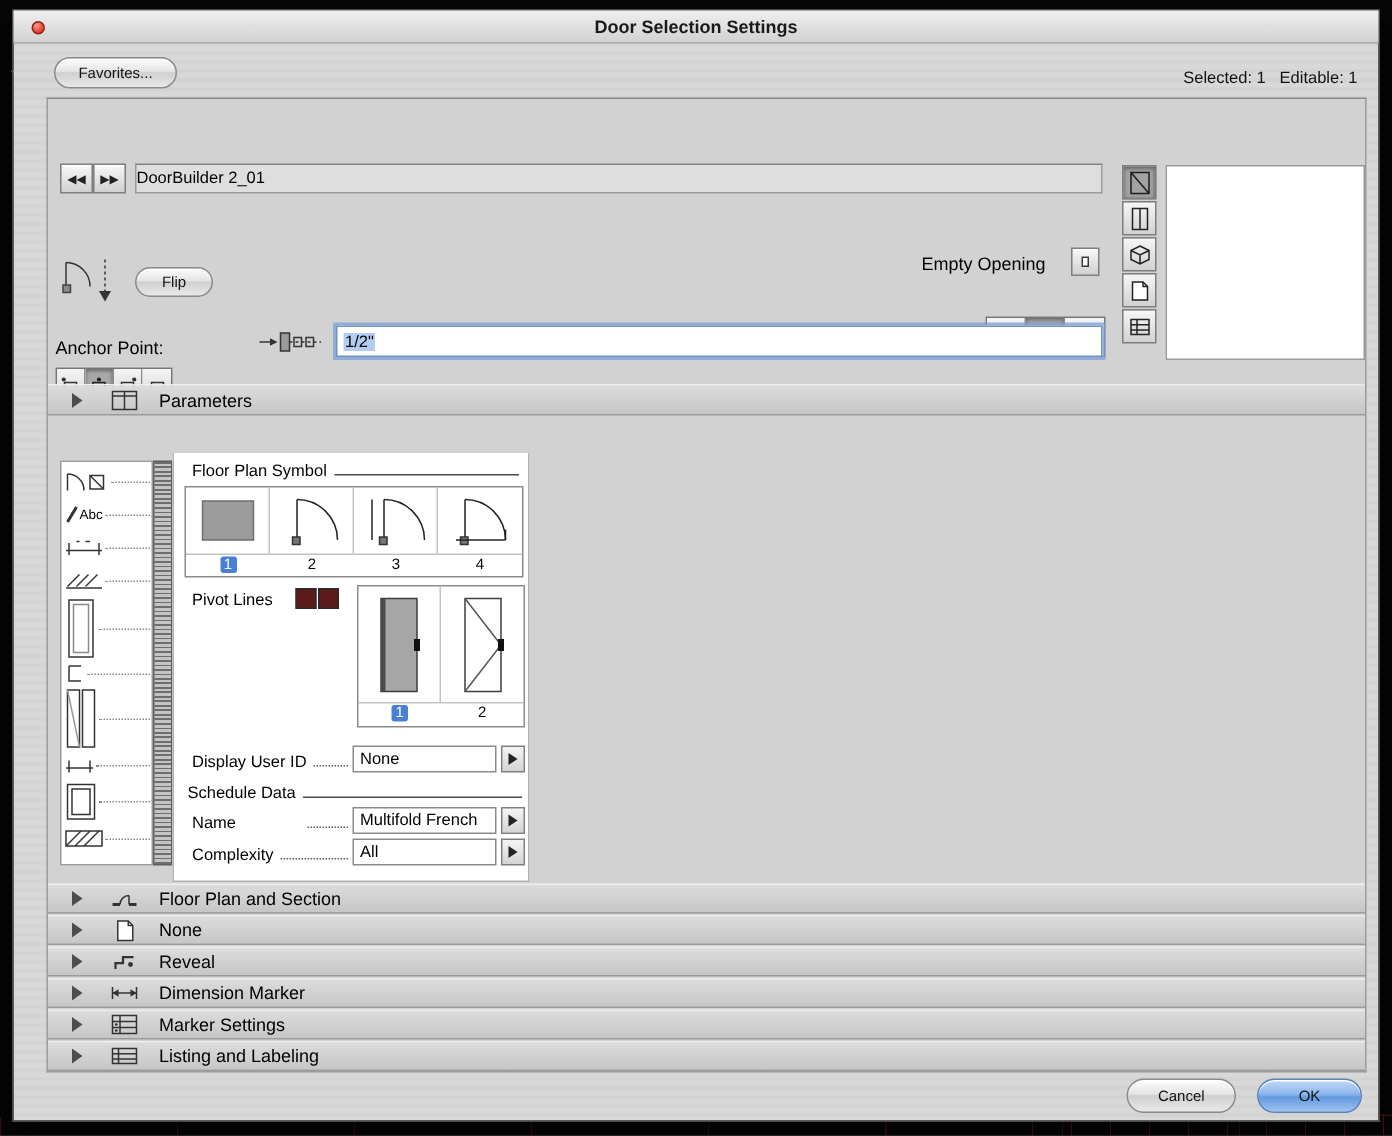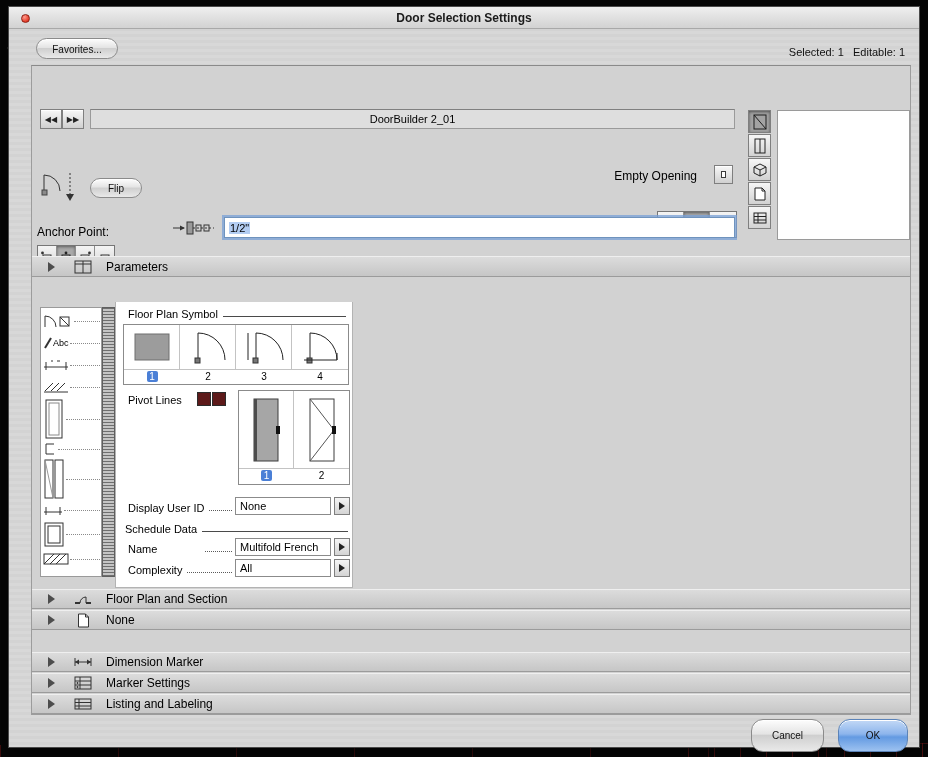--- a/index.html
+++ b/index.html
@@ -42,21 +42,21 @@
   .tri-d{width:0;height:0;border-top:7px solid #4d4d4d;border-left:5px solid transparent;border-right:5px solid transparent;}
   .tri-r{width:0;height:0;border-left:7px solid #4d4d4d;border-top:5px solid transparent;border-bottom:5px solid transparent;}
 
   .body-panel{position:absolute;left:0;width:100%;}
 
   
   .mini-btn{position:absolute;border:1px solid #7f7f7f;background:linear-gradient(#f8f8f8,#d0d0d0);
     display:flex;align-items:center;justify-content:center;cursor:pointer;font-size:8px;color:#222;
     box-shadow:inset 0 1px 0 #fff;}
   .name-field{position:absolute;left:58px;top:14px;width:645px;height:20px;background:#dedede;
-    border:1px solid #9a9a9a;border-top-color:#808080;text-align:center;line-height:18px;font-size:11px;}
+    border:1px solid #9a9a9a;border-top-color:#808080;text-align:left;line-height:18px;font-size:11px;}
   .flip-btn{position:absolute;left:58px;top:83px;width:52px;height:20px;line-height:18px;border-radius:10px;}
   .empty-lbl{position:absolute;left:480px;top:74px;width:185px;text-align:right;font-size:12px;}
   .empty-chk{position:absolute;left:682px;top:70px;width:19px;height:19px;}
   .empty-chk .sq{width:7px;height:7px;border:1px solid #3a3a3a;background:#fff;}
   .anchor-lbl{position:absolute;left:5px;top:130px;font-size:12px;}
   .seg{position:absolute;display:flex;border:1px solid #767676;background:#e7e7e7;}
   .seg .cell{display:flex;align-items:center;justify-content:center;border-right:1px solid #8d8d8d;
     background:linear-gradient(#f4f4f4,#d6d6d6);cursor:pointer;}
   .seg .cell:last-child{border-right:none;}
   .seg .cell.sel{background:#a9a9a9;box-shadow:inset 0 1px 3px rgba(0,0,0,.45);}
@@ -97,21 +97,21 @@
   .sel-num{flex:1;text-align:center;font-size:10px;padding-top:1px;}
   .sel-num span{display:inline-block;min-width:11px;border-radius:2px;}
   .sel-num.on span{background:#4a7fd6;color:#fff;}
   .swatch{position:absolute;width:14px;height:14px;border:1px solid #2b2b2b;background:#5d1a1a;cursor:pointer;}
   .drop{position:absolute;height:18px;background:#fff;border:1px solid #8b8b8b;font-size:11px;
     padding:2px 3px 0 4px;white-space:nowrap;overflow:hidden;cursor:pointer;}
   .pop-btn{position:absolute;width:16px;height:18px;border:1px solid #7f7f7f;
     background:linear-gradient(#f5f5f5,#d4d4d4);display:flex;align-items:center;justify-content:center;cursor:pointer;}
   .pop-btn .tri{width:0;height:0;border-left:6px solid #222;border-top:4px solid transparent;border-bottom:4px solid transparent;}
 
-  .bottom-btns .aqua-btn{position:absolute;height:33px;line-height:21px;border-radius:12px;}
+  .bottom-btns .aqua-btn{position:absolute;height:23px;line-height:21px;border-radius:12px;}
   .cancel-btn{left:742px;top:712px;width:73px;}
   .ok-btn{left:829px;top:712px;width:70px;border-color:#5b83b8;
     background:linear-gradient(#c3d9f6,#8db5ec 45%,#639ae2 55%,#9dc2f0);}
   svg{display:block;}
 </style>
 </head>
 <body>
 
 <div class="screen">
   <div class="bg-ticks"></div>
@@ -491,20 +491,32 @@
           </span>
         <span class="ico">
           <svg width="13" height="15">
               <path d="M1.5 1 h7 l3 3 v10 h-10 z" fill="#fff" stroke="#333"></path>
               <path d="M8.5 1 v3 h3" fill="none" stroke="#333"></path>
             </svg>
         </span>
         <span class="lbl">None</span>
       </div>
 
+      <div class="sec-header" style="top:565px;height:20px;">
+        <span class="tri-wrap">
+            <span class="tri-r"></span>
+          </span>
+        <span class="ico">
+          <svg width="16" height="14">
+              <path d="M2 12 V8 h5 V4 h7" fill="none" stroke="#333" stroke-width="1.5"></path>
+              <circle cx="12" cy="9" r="1.6" fill="#333"></circle>
+            </svg>
+        </span>
+        <span class="lbl">Reveal</span>
+      </div>
 
       <div class="sec-header" style="top:586px;height:20px;">
         <span class="tri-wrap">
             <span class="tri-r"></span>
           </span>
         <span class="ico">
           <svg width="20" height="12">
               <line x1="2" y1="2" x2="2" y2="10" stroke="#333"></line>
               <line x1="18" y1="2" x2="18" y2="10" stroke="#333"></line>
               <line x1="2" y1="6" x2="18" y2="6" stroke="#333"></line>

